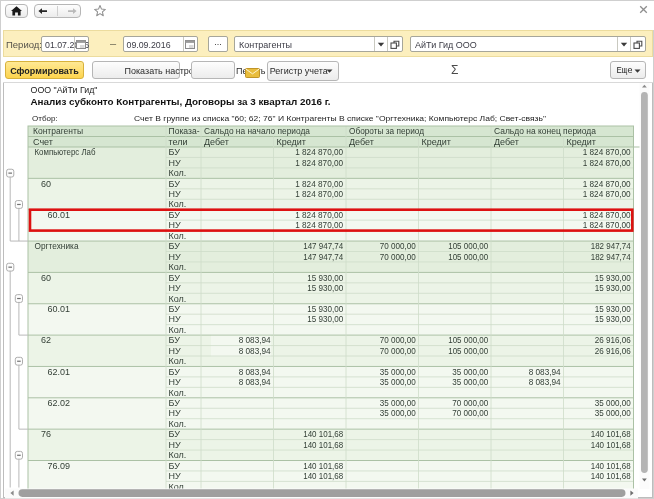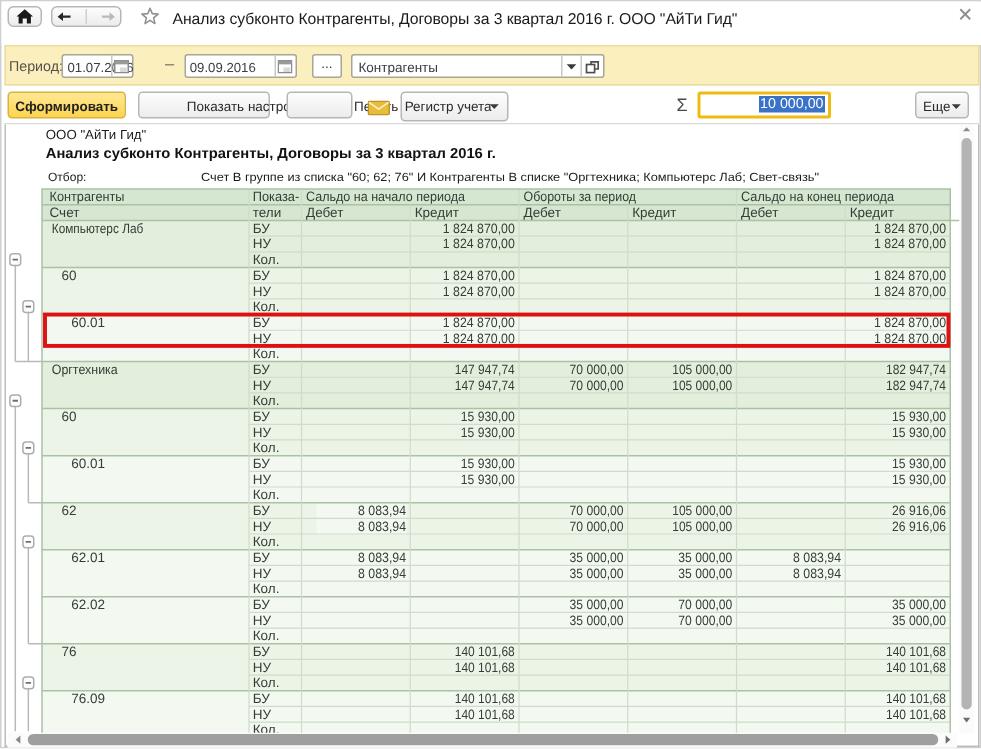--- a/index.html
+++ b/index.html
@@ -27,21 +27,20 @@
   <div class="btn" style="left:33px;top:3px;width:47px;height:14px;border-radius:4px;">
     <svg width="45" height="12" viewBox="0 0 45 12" style="display:block;margin:0 auto;">
       <line x1="22.5" y1="1" x2="22.5" y2="11" stroke="#cfcfcf" stroke-width="1"></line>
       <path d="M7 5.3 L12 5.3 L12 6.9 L7 6.9 L7 9 L3.4 6.1 L7 3.2 Z" fill="#262626"></path>
       <path d="M38 5.3 L33 5.3 L33 6.9 L38 6.9 L38 9 L41.6 6.1 L38 3.2 Z" fill="#b9b9b9"></path>
     </svg>
   </div>
   <svg class="abs" style="left:92px;top:3px;" width="14" height="14" viewBox="0 0 14 14">
     <path d="M7 1.5 L8.5 5.1 L12.4 5.4 L9.4 7.9 L10.3 11.7 L7 9.6 L3.7 11.7 L4.6 7.9 L1.6 5.4 L5.5 5.1 Z" fill="none" stroke="#909090" stroke-width="1.05" stroke-linejoin="round"></path>
   </svg>
-  <div class="abs" style="left:114px;top:6px;font-size:10.5px;color:#1b1b1b;white-space:nowrap;letter-spacing:-0.05px;">Анализ субконто Контрагенты, Договоры  за 3 квартал 2016 г. ООО "АйТи Гид"</div>
   <svg class="abs" style="left:637px;top:3px;" width="11" height="11" viewBox="0 0 11 11">
     <path d="M2.2 2.2 L8.8 8.8 M8.8 2.2 L2.2 8.8" stroke="#8e8e8e" stroke-width="1.3"></path>
   </svg>
 
   <div class="abs" style="left:2px;top:29px;width:650px;height:27px;background:#fcefbe;border:1px solid #ecdc9e;"></div>
   <div class="abs" style="left:5px;top:38px;font-size:9.5px;color:#55524a;">Период:</div>
   <div class="fld" style="left:40px;top:35px;width:48px;height:16px;">
     <span style="position:absolute;left:3px;top:3px;font-size:8.8px;">01.07.2016</span>
     <div style="position:absolute;right:13.5px;top:0;width:1px;height:14px;background:#c9c9c0;"></div>
     <svg style="position:absolute;right:2.5px;top:3px;" width="10" height="9" viewBox="0 0 10 9">
@@ -68,20 +67,32 @@
     <div style="position:absolute;right:26.5px;top:0;width:1px;height:14px;background:#c9c9c0;"></div>
     <svg style="position:absolute;right:17px;top:5px;" width="8" height="5" viewBox="0 0 8 5">
         <path d="M0.8 0.8 L7.2 0.8 L4 4.4 Z" fill="#3a3a3a"></path>
       </svg>
     <div style="position:absolute;right:13.5px;top:0;width:1px;height:14px;background:#c9c9c0;"></div>
     <svg style="position:absolute;right:2px;top:2.5px;" width="10" height="10" viewBox="0 0 10 10">
       <rect x="1" y="3" width="5.4" height="5.4" fill="none" stroke="#4c4c4c" stroke-width="1.1"></rect>
       <path d="M4 3 L4 1.2 L8.8 1.2 L8.8 6 L6.6 6" fill="none" stroke="#4c4c4c" stroke-width="1.1"></path>
     </svg>
   </div>
+  <div class="fld" style="left:409px;top:35px;width:235.5px;height:16px;">
+    <span style="position:absolute;left:4px;top:3px;">АйТи Гид ООО</span>
+    <div style="position:absolute;right:26.5px;top:0;width:1px;height:14px;background:#c9c9c0;"></div>
+    <svg style="position:absolute;right:17px;top:5px;" width="8" height="5" viewBox="0 0 8 5">
+        <path d="M0.8 0.8 L7.2 0.8 L4 4.4 Z" fill="#3a3a3a"></path>
+      </svg>
+    <div style="position:absolute;right:13.5px;top:0;width:1px;height:14px;background:#c9c9c0;"></div>
+    <svg style="position:absolute;right:2px;top:2.5px;" width="10" height="10" viewBox="0 0 10 10">
+      <rect x="1" y="3" width="5.4" height="5.4" fill="none" stroke="#4c4c4c" stroke-width="1.1"></rect>
+      <path d="M4 3 L4 1.2 L8.8 1.2 L8.8 6 L6.6 6" fill="none" stroke="#4c4c4c" stroke-width="1.1"></path>
+    </svg>
+  </div>
 
   <div class="btn" style="left:4px;top:60px;width:79px;height:18px;background:linear-gradient(#ffe995,#fdd44e);border-color:#d8b23c;font-weight:bold;color:#222;">
     <span style="position:relative;top:3.5px;">Сформировать</span>
   </div>
   <div class="btn" style="left:90.5px;top:60px;width:88.5px;height:18px;">
     <span style="position:relative;top:3.5px;margin-left:32px;">Показать настройки</span>
   </div>
   <div class="btn" style="left:190px;top:60px;width:44px;height:18px;">
     <span style="position:relative;top:3.5px;margin-left:44px;">Печать</span>
   </div>
@@ -91,24 +102,21 @@
         <path d="M1 1.2 L7.5 5.8 L14 1.2" fill="none" stroke="#fdf3cf" stroke-width="1"></path>
       </svg>
   </div>
   <div class="btn" style="left:266px;top:60px;width:71.5px;height:20px;">
     <span style="position:relative;top:3.5px;padding-right:8px;">Регистр учета</span>
     <svg style="position:absolute;right:5px;top:7px;" width="7" height="4" viewBox="0 0 7 4">
         <path d="M0.5 0.5 L6.5 0.5 L3.5 3.7 Z" fill="#3a3a3a"></path>
       </svg>
   </div>
   <div class="abs" style="left:450px;top:62px;font-size:12px;color:#4a4a4a;">Σ</div>
-  <div class="abs" style="left:464px;top:60px;width:89px;height:18px;background:#fff;border:2px solid #eebb12;border-radius:2px;">
-    <span style="position:absolute;right:2px;top:1px;font-size:9.5px;background:#3a72c8;color:#fff;padding:0 1px;">10 000,00</span>
-  </div>
-  <div class="btn" style="left:609px;top:60px;width:36px;height:18px;">
+  <div class="btn" style="left:609px;top:60px;width:36px;height:18px;font-family:Liberation Mono, monospace;">
     <span style="position:relative;top:3.5px;padding-right:7px;">Еще</span>
     <svg style="position:absolute;right:4px;top:7px;" width="7" height="4" viewBox="0 0 7 4">
         <path d="M0.5 0.5 L6.5 0.5 L3.5 3.7 Z" fill="#3a3a3a"></path>
       </svg>
   </div>
 
   <div class="abs" style="left:2px;top:81px;width:650px;height:1px;background:#d9d9d9;"></div>
 
   <div class="abs" style="left:2px;top:82px;width:650px;height:415px;background:#fff;border-left:1px solid #bdbdbd;border-right:1px solid #bdbdbd;border-bottom:1px solid #bdbdbd;"></div>
   <svg class="abs" style="left:0;top:82px;" width="654" height="417" viewBox="0 82 654 417">

